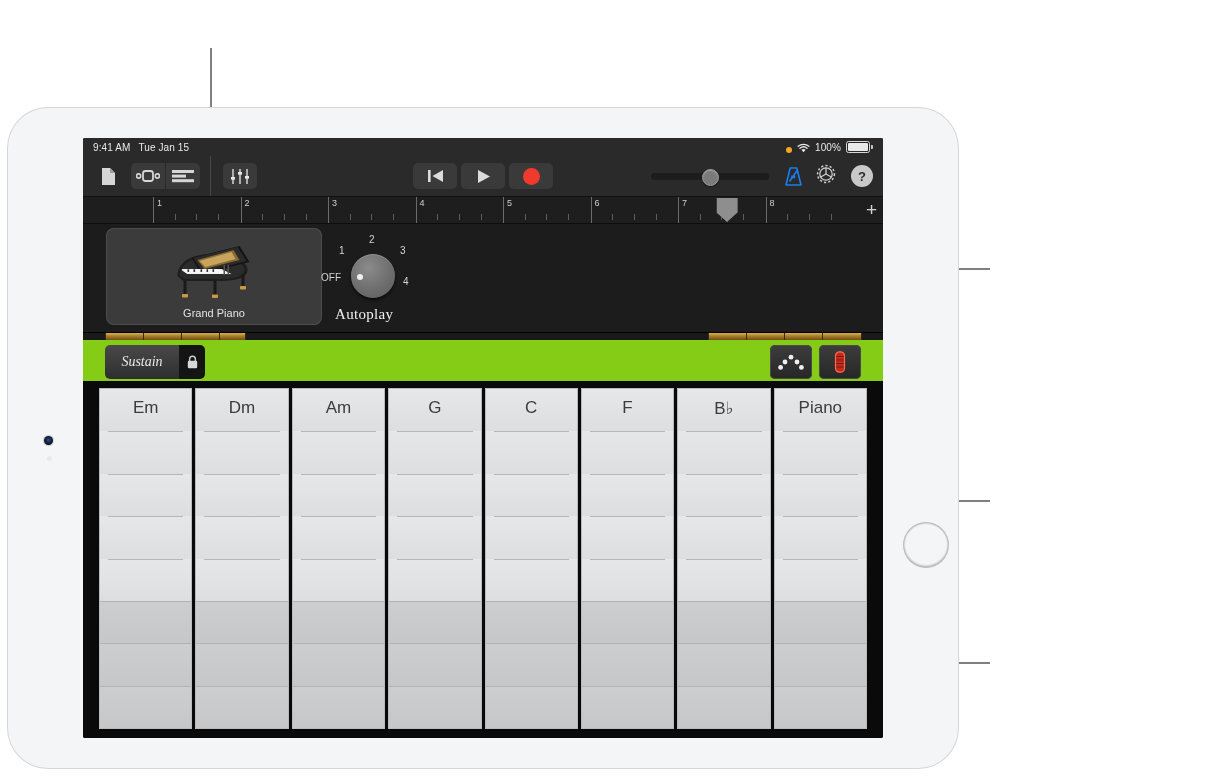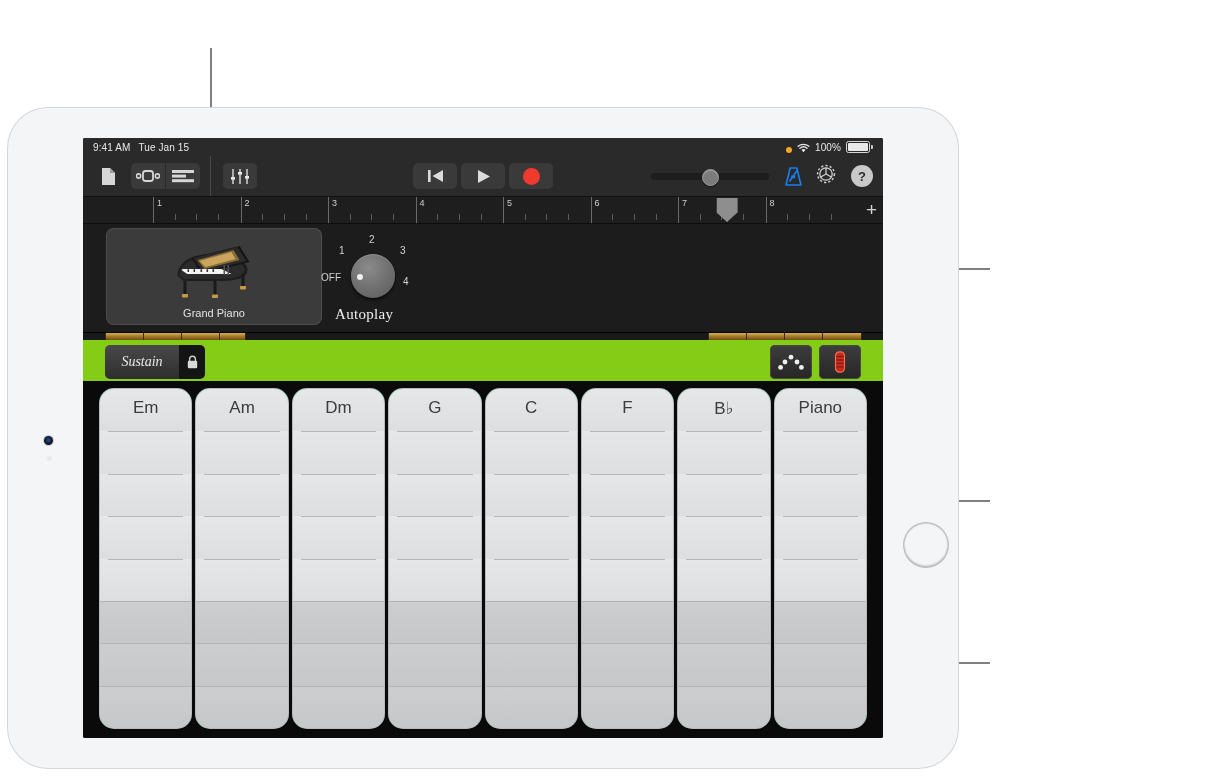--- a/index.html
+++ b/index.html
@@ -296,21 +296,21 @@
     background: #0a0a0a;
     padding: 8px 17px 10px 17px;
     display: flex;
     gap: 5px;
     box-sizing: border-box;
   }
   .strip {
     flex: 1;
     display: flex;
     flex-direction: column;
-    border-radius: 14px;
+    border-radius: 0;
     overflow: hidden;
     background: #5eead4;
     box-shadow: 0 0 0 1px #b9babc, 0 1px 2px rgba(0,0,0,.6);
   }
   .seg-upper {
     flex: 1;
     background: linear-gradient(to bottom, #e6e7e9, #dddee0);
     position: relative;
   }
   .seg-upper + .seg-upper:before {
@@ -633,34 +633,34 @@
           <div class="seg-upper"></div>
           <div class="seg-upper"></div>
           <div class="seg-upper"></div>
           <div class="seg-lower"></div>
           <div class="seg-lower"></div>
           <div class="seg-lower"></div>
         </div>
 
         <div class="strip">
           <div class="seg-upper">
-            <div class="chord-name">Am</div>
+            <div class="chord-name">Dm</div>
           </div>
           <div class="seg-upper"></div>
           <div class="seg-upper"></div>
           <div class="seg-upper"></div>
           <div class="seg-upper"></div>
           <div class="seg-lower"></div>
           <div class="seg-lower"></div>
           <div class="seg-lower"></div>
         </div>
 
         <div class="strip">
           <div class="seg-upper">
-            <div class="chord-name">Dm</div>
+            <div class="chord-name">Am</div>
           </div>
           <div class="seg-upper"></div>
           <div class="seg-upper"></div>
           <div class="seg-upper"></div>
           <div class="seg-upper"></div>
           <div class="seg-lower"></div>
           <div class="seg-lower"></div>
           <div class="seg-lower"></div>
         </div>
 

